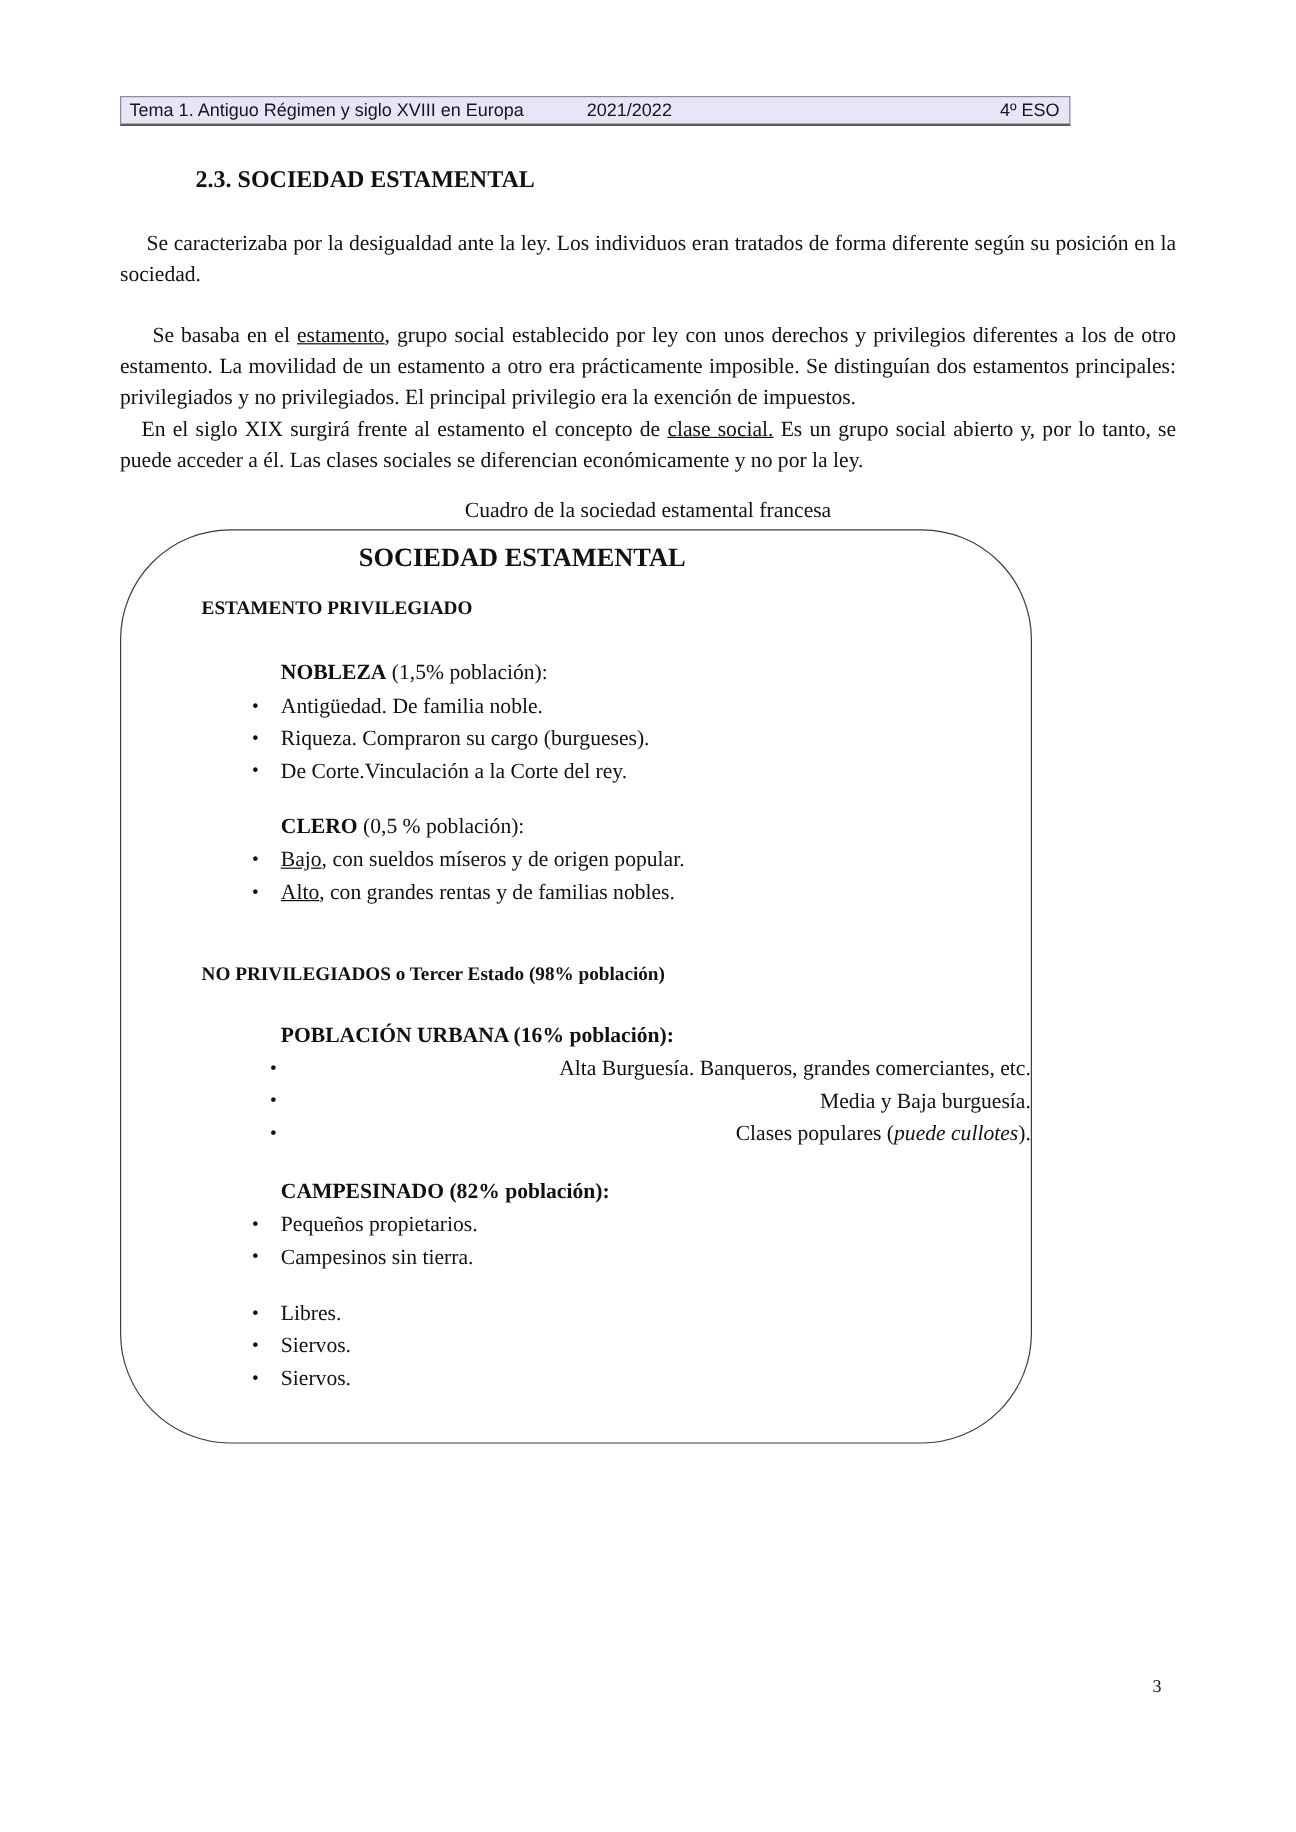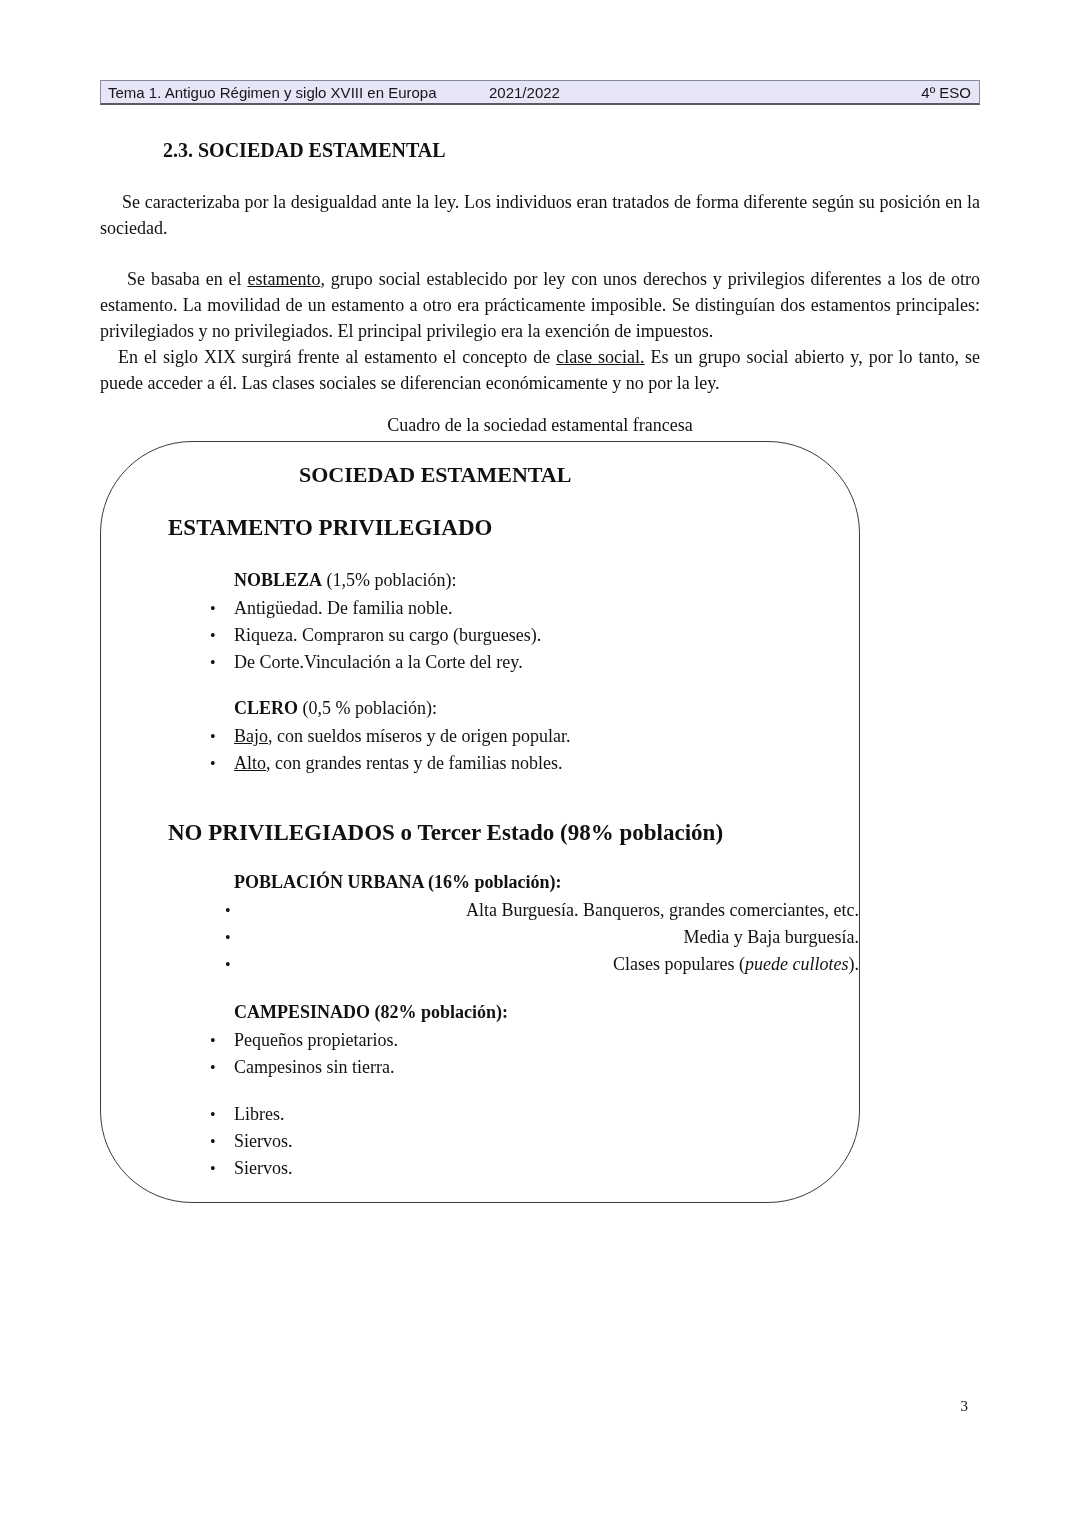--- a/index.html
+++ b/index.html
@@ -15,21 +15,21 @@
   .content {
     position:absolute;
     left:100px; top:80px;
     width:880px;
   }
 
   
   .header-bar {
     position:relative;
     box-sizing:border-box;
-    width:880px; height:25px;
+    width:792px; height:25px;
     background:#e6e6f6;
     border:1px solid #8a8aa0;
     border-bottom:2px solid #5a5a66;
     font-family:"Liberation Sans", sans-serif;
     font-size:15px;
     line-height:21px;
     color:#15151f;
   }
   .header-left { position:absolute; left:7px; top:1px; white-space:nowrap; }
   .header-center { position:absolute; left:388px; top:1px; white-space:nowrap; }
@@ -64,32 +64,32 @@
     line-height:26px;
   }
 
   
   .estate-box {
     box-sizing:border-box;
     margin-top:3px;
     width:760px; height:762px;
     border:1px solid #3c3c3c;
     border-radius:92px;
-    padding-top:18px;
+    padding-top:8px;
     overflow:hidden;
   }
   .box-title {
     margin:0 0 0 198px;
     font-size:22px;
     font-weight:bold;
     line-height:30px;
   }
   .estate-heading {
-    margin:26px 0 0 67px;
-    font-size:23px;
+    margin:16px 0 0 67px;
+    font-size:16px;
     font-weight:bold;
     line-height:24px;
   }
   .estate-heading.nonpriv { margin-top:44px; }
   .group-heading {
     margin:28px 0 0 133px;
     font-size:18px;
     line-height:24px;
   }
   .group-heading .bold-part { font-weight:bold;text-align:center; }

